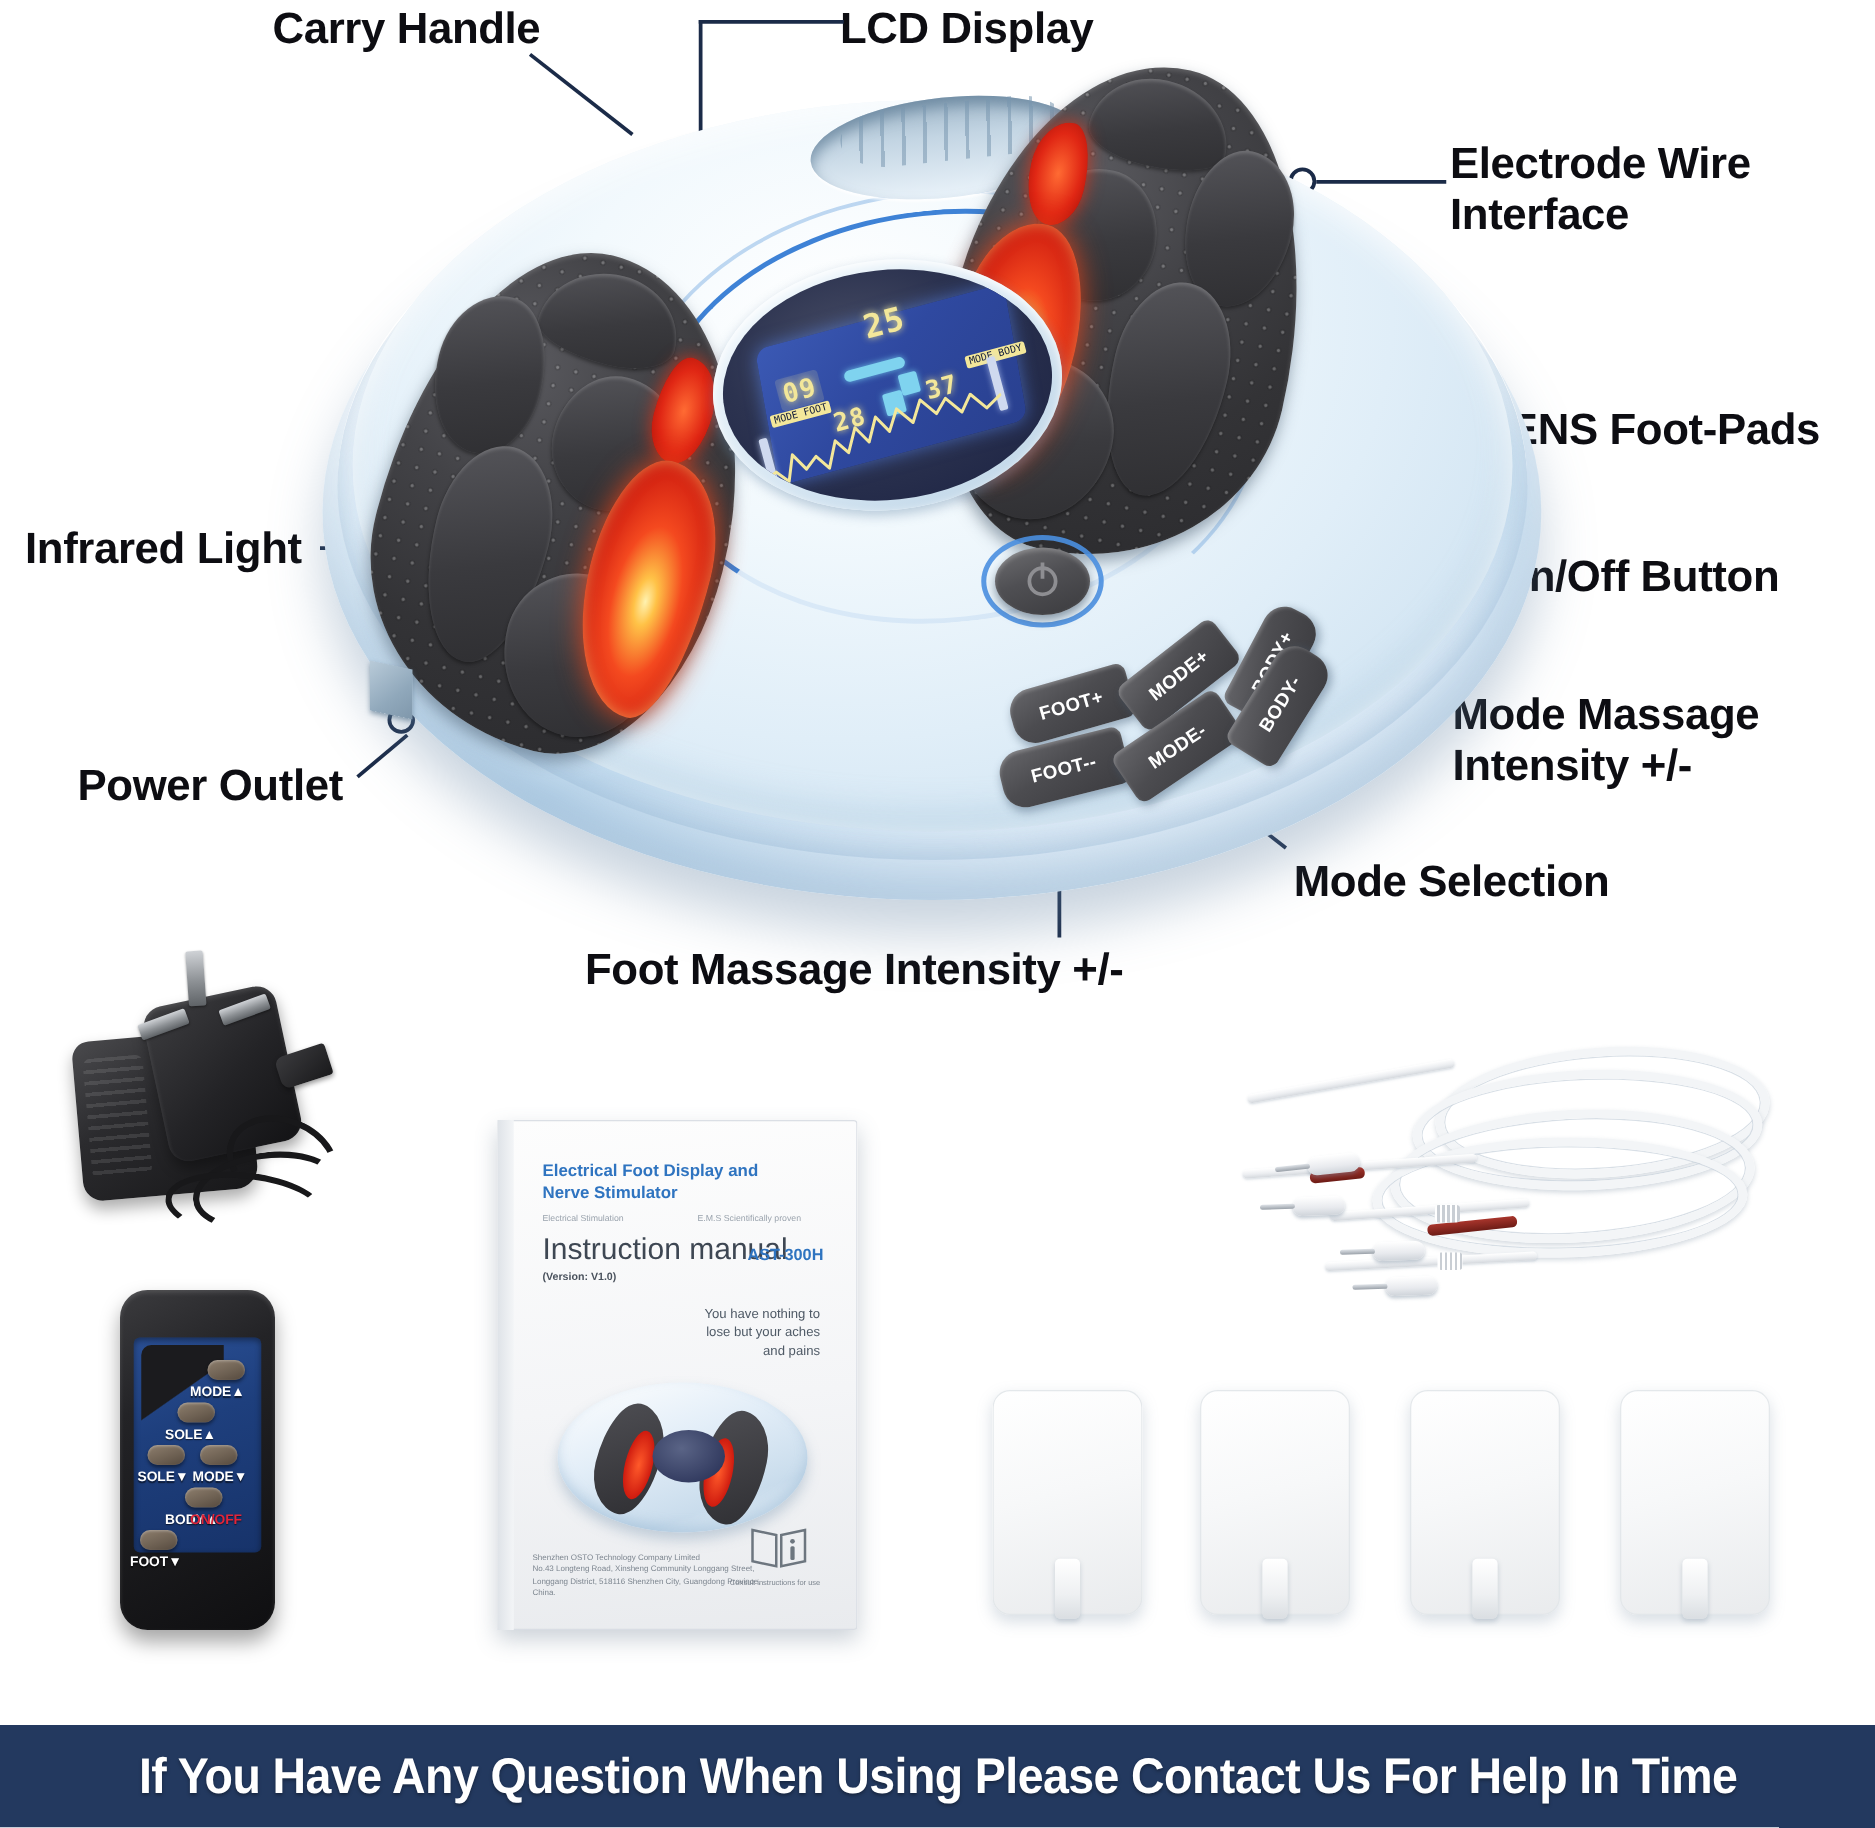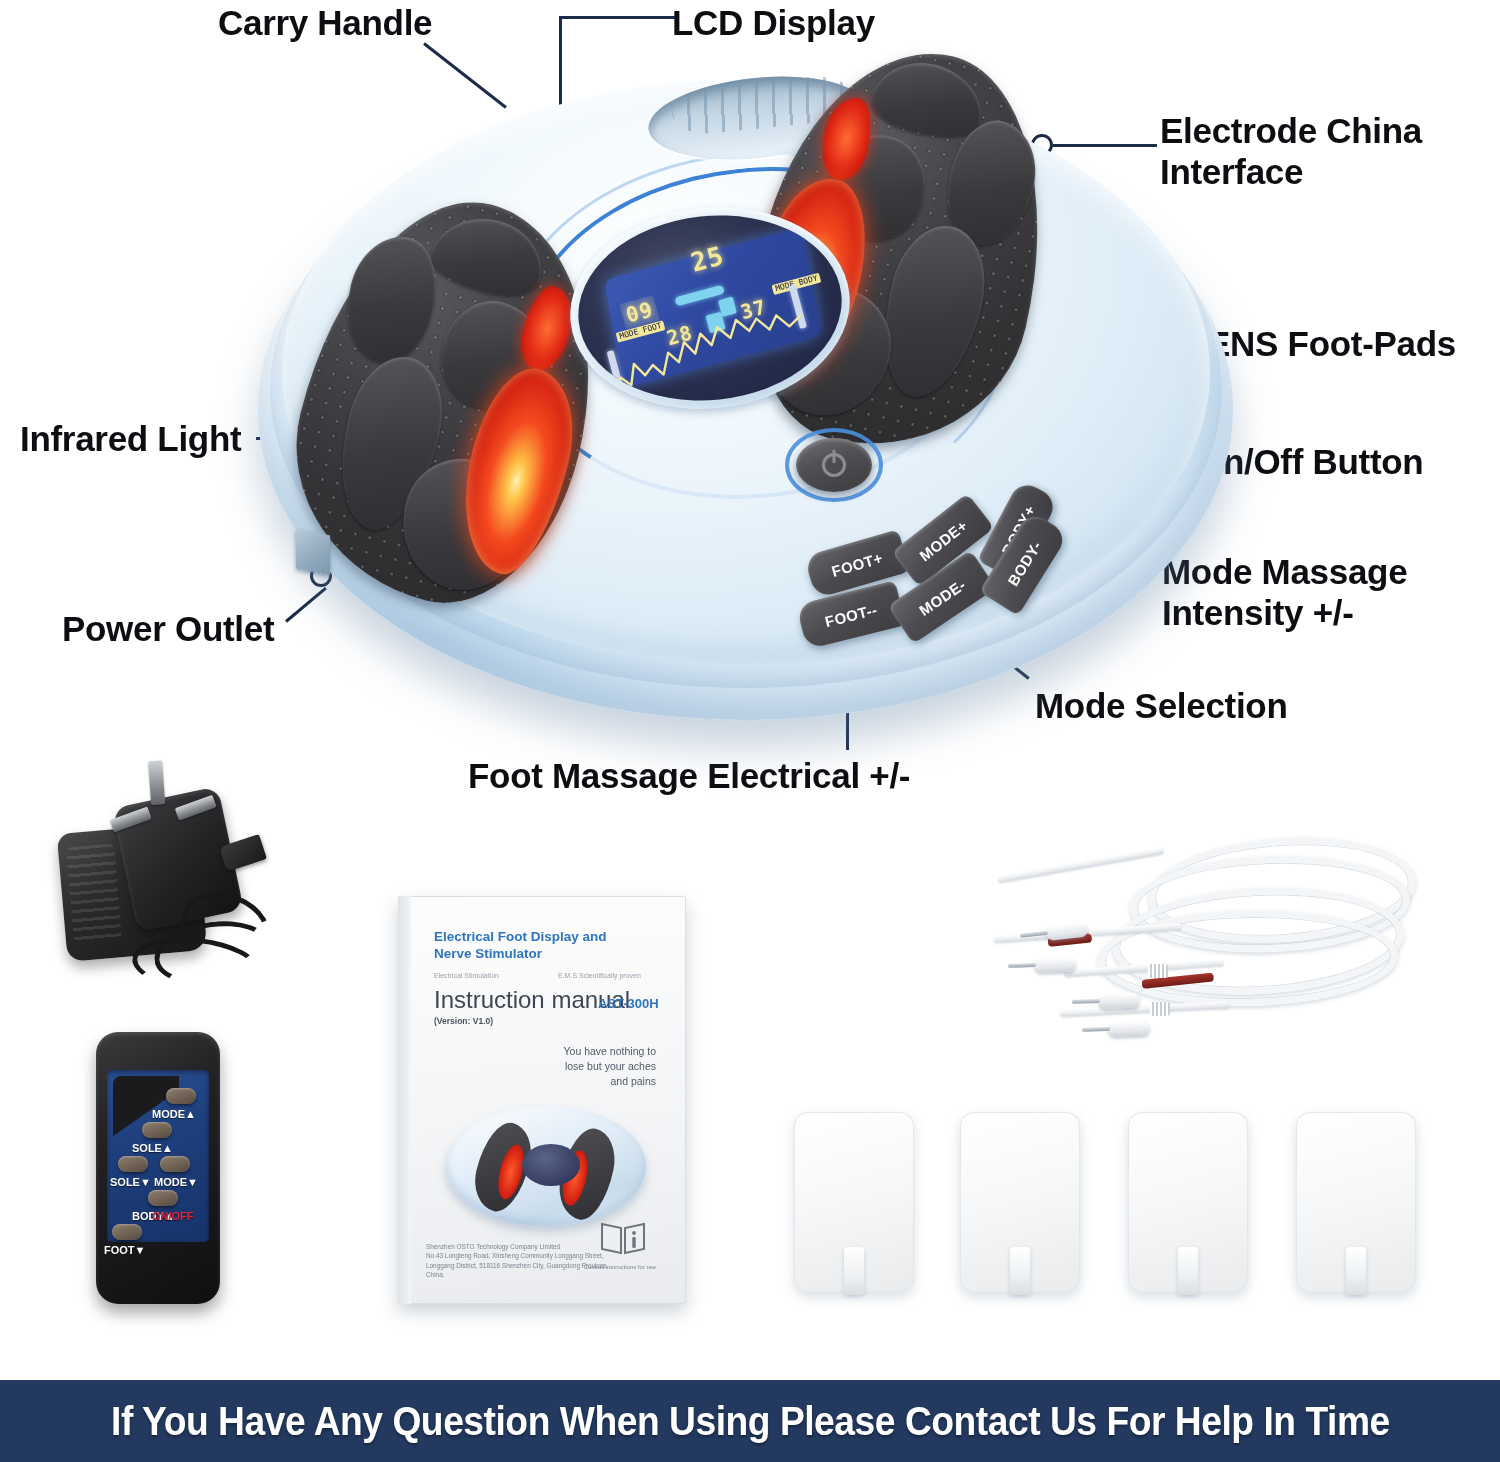--- a/index.html
+++ b/index.html
@@ -391,33 +391,33 @@
     transform:scaleX(0.93);
   }
 </style>
 </head>
 <body>
 
 <div class="callout-label" style="left:218px; top:2px;text-align:center;">Carry Handle</div>
 
 <div class="callout-label" style="left:672px; top:2px;text-align:center;">LCD Display</div>
 
-<div class="callout-label" style="left:1160px; top:110px;">Electrode China
+<div class="callout-label" style="left:1160px; top:110px;">Electrode Wire
 Interface</div>
 
 <div class="callout-label" style="left:1186px; top:323px;">TENS Foot-Pads</div>
 
 <div class="callout-label" style="left:1196px; top:441px;">On/Off Button</div>
 
 <div class="callout-label" style="left:1162px; top:551px;">Mode Massage
 Intensity +/-</div>
 
 <div class="callout-label" style="left:1035px; top:685px;">Mode Selection</div>
 
-<div class="callout-label" style="left:468px; top:755px;">Foot Massage Electrical +/-</div>
+<div class="callout-label" style="left:468px; top:755px;">Foot Massage Intensity +/-</div>
 
 <div class="callout-label" style="left:20px; top:418px;">Infrared Light</div>
 
 <div class="callout-label" style="left:62px; top:608px;">Power Outlet</div>
 
 <div class="leader-diag" style="left:424px; top:42px; width:104px; transform:rotate(38deg);"></div>
 
 <div class="leader leader-h" style="left:559px; top:16px; width:116px;"></div>
 <div class="leader leader-v" style="left:559px; top:16px; height:232px;"></div>
 <div class="marker" style="left:549px; top:240px;"></div>

